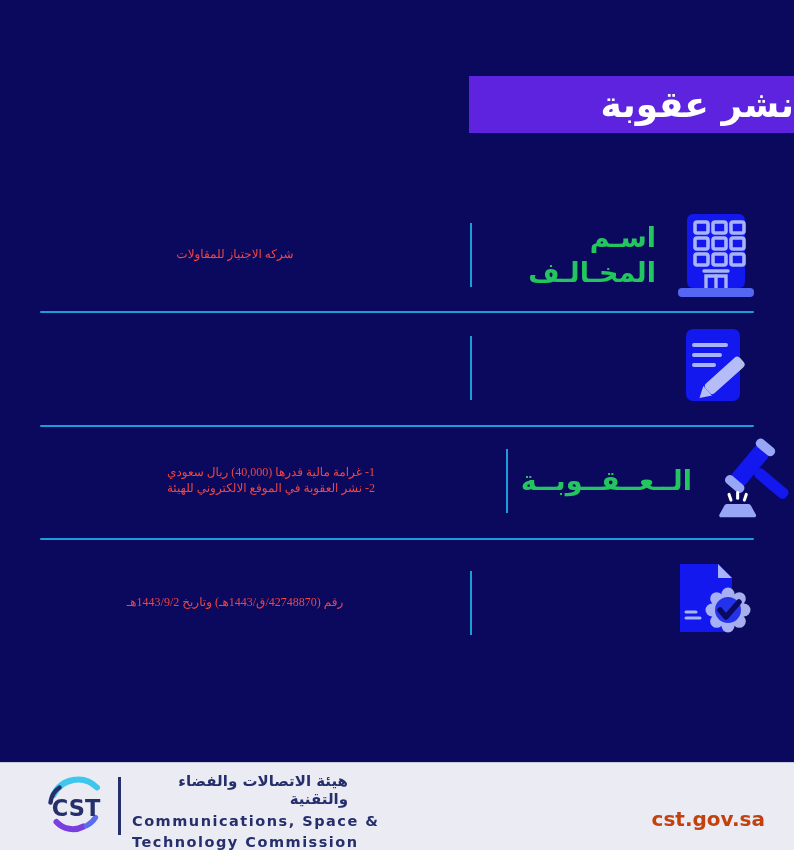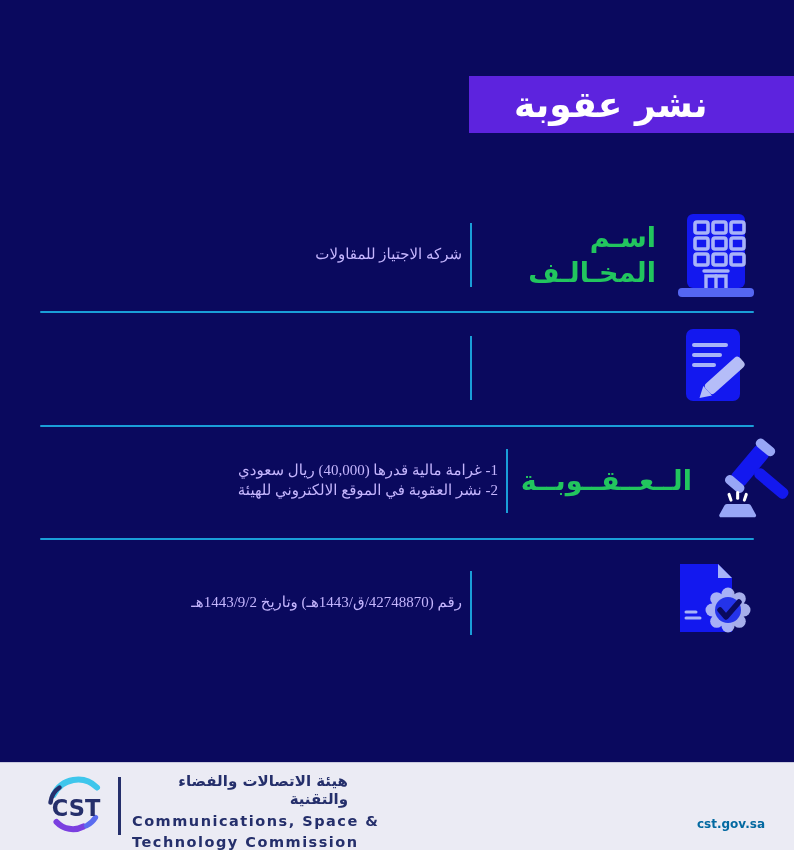--- a/index.html
+++ b/index.html
@@ -1,55 +1,55 @@
 <!DOCTYPE html>
 <html><head>
 <meta charset="utf-8">
 <style>
   * { margin:0; padding:0; box-sizing:border-box; }
   body { width:794px; height:850px; font-family:"DejaVu Sans", sans-serif; }
   .page { position:relative; width:794px; height:850px; background:#0a095e; overflow:hidden; }
 
   
   .banner { position:absolute; top:76px; right:0; width:325px; height:57px;
-            background:#5d23de; display:flex; align-items:center; justify-content:flex-start;padding-left:45px; }
+            background:#5d23de; display:flex; align-items:center; justify-content:flex-end;padding-left:45px; }
   .banner-title { color:#ffffff; font-size:36px; font-weight:600; direction:rtl; }
 
   
   .row { position:absolute; left:0; width:794px; }
   .row-1 { top:210px; height:90px; }
   .row-2 { top:322px; height:92px; }
   .row-3 { top:436px; height:90px;margin-left:36px; }
   .row-4 { top:545px; height:116px; }
   .row .icon { position:absolute; right:32px; top:50%; transform:translateY(-50%);
                width:92px; height:88px; }
   .row .icon svg { width:100%; height:100%; display:block; }
   .row .vline { position:absolute; left:470px; top:50%; transform:translateY(-50%);
                 width:2px; height:64px; background:#1a9ed8; }
   .row .label { position:absolute; left:482px; right:132px; top:50%; transform:translateY(-50%);
                 direction:rtl; text-align:right; color:#22c55e; font-weight:700;
                 font-size:27px; line-height:1.3; padding-right:6px; }
   .row .content { position:absolute; left:8px; width:454px; top:50%; transform:translateY(-50%);
-                  direction:rtl; text-align:right; color:#c4b5fd;
-                  font-family:"Liberation Serif", serif; font-size:15px; line-height:1.32; }
+                  direction:rtl; text-align:center; color:#ef4444;
+                  font-family:"Liberation Serif", serif; font-size:12px; line-height:1.32; }
 
   .divider { position:absolute; left:40px; width:714px; height:2px; background:#1a9ed8; border-radius:1px; }
   .div-1 { top:311px; } .div-2 { top:425px; } .div-3 { top:538px; }
 
   
   .footer { position:absolute; left:0; top:762px; width:794px; height:88px;
             background:#ebebf4; border-top:1px solid #c9c9de; }
   .logo { position:absolute; left:40px; top:7px; width:72px; height:74px; }
   .logo svg { width:100%; height:100%; display:block; }
   .footer-sep { position:absolute; left:118px; top:14px; width:3px; height:58px; background:#252f6b; }
   .footer-text { position:absolute; left:132px; top:9px; color:#252f6b; }
   .org-ar { direction:rtl; text-align:right; font-size:15px; font-weight:700; width:216px; }
   .org-en { font-size:14.5px; font-weight:700; letter-spacing:1.5px; line-height:1.42; margin-top:3px; }
-  .website { position:absolute; right:29px; bottom:19px; color:#0369a1;
-             font-size:12px; font-weight:700; }
+  .website { position:absolute; right:29px; bottom:19px; color:#c2410c;
+             font-size:20px; font-weight:700; }
 </style>
 </head>
 <body>
 
 <div class="page">
 
   <div class="banner">
     <span class="banner-title">نشر عقوبة</span>
   </div>
 

